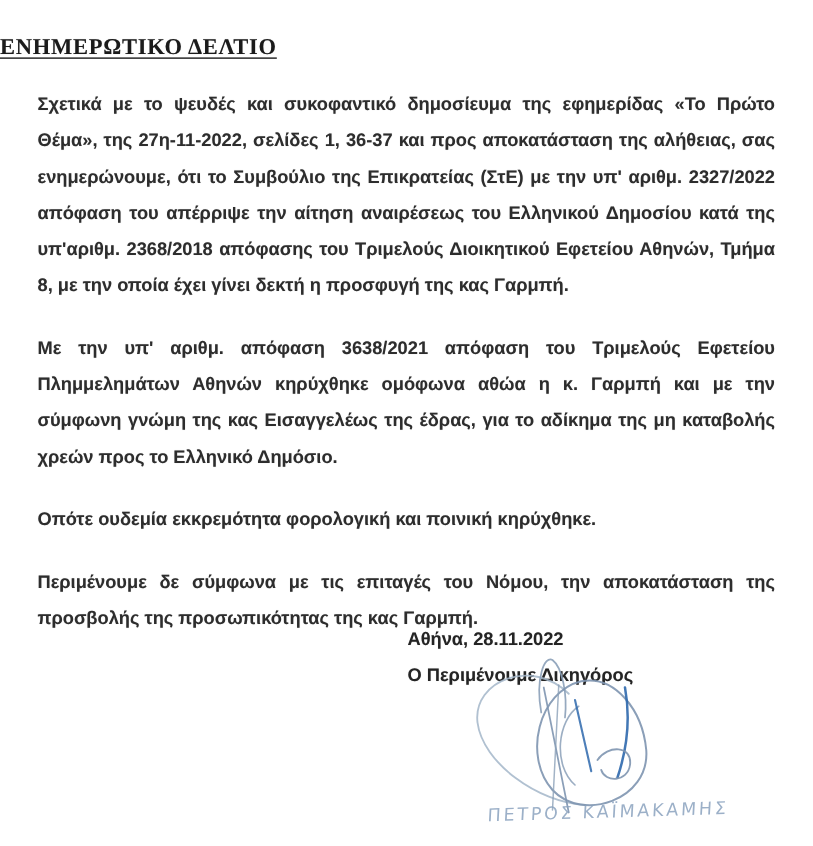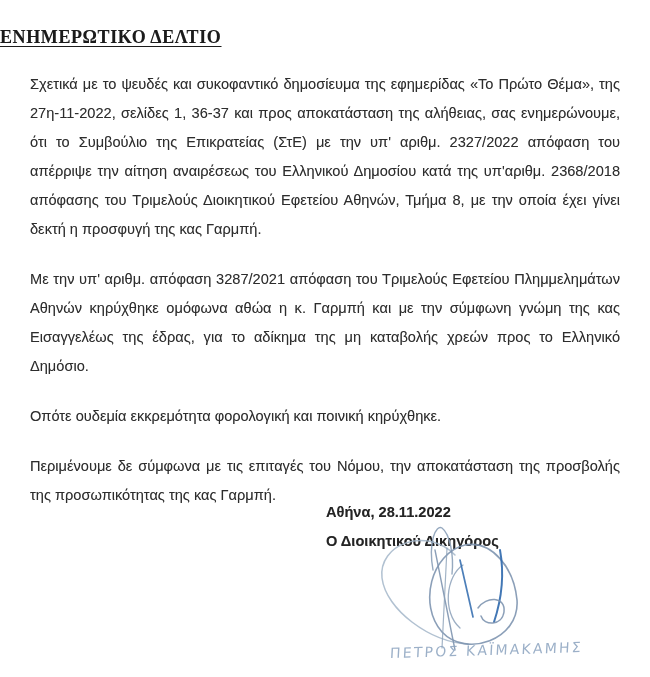--- a/index.html
+++ b/index.html
@@ -18,21 +18,21 @@
       text-align: left;
       font-family: "Liberation Serif", "DejaVu Serif", serif;
       font-size: 18px;
       font-weight: bold;
       letter-spacing: 0.6px;
       text-decoration: underline;
       text-underline-offset: 3px;
       color: #1b1b1b;
       text-shadow: 0 0 0.6px rgba(30,30,30,0.35);
     }
-    .body-text { margin: 22px 30px 0 30px; }
+    .body-text { margin: 22px 30px 0 30px; font-weight: bold; }
     .body-text p {
       margin: 0;
       text-align: justify;
       font-size: 14.6px;
       line-height: 29px;
       color: #2d2d2d;
       text-shadow: 0 0 0.6px rgba(45,45,45,0.3);
     }
     .body-text p + p { margin-top: 21px; }
     .sign-block {
@@ -69,28 +69,28 @@
   </style>
 </head>
 <body>
 
 <div class="page">
 
   <h1 class="title">ΕΝΗΜΕΡΩΤΙΚΟ ΔΕΛΤΙΟ</h1>
 
   <div class="body-text">
     <p>Σχετικά με το ψευδές και συκοφαντικό δημοσίευμα της εφημερίδας «Το Πρώτο Θέμα», της 27η-11-2022, σελίδες 1, 36-37 και προς αποκατάσταση της αλήθειας, σας ενημερώνουμε, ότι το Συμβούλιο της Επικρατείας (ΣτΕ) με την υπ' αριθμ. 2327/2022 απόφαση του απέρριψε την αίτηση αναιρέσεως του Ελληνικού Δημοσίου κατά της υπ'αριθμ. 2368/2018 απόφασης του Τριμελούς Διοικητικού Εφετείου Αθηνών, Τμήμα 8, με την οποία έχει γίνει δεκτή η προσφυγή της κας Γαρμπή.</p>
-    <p>Με την υπ' αριθμ. απόφαση 3287/2021 απόφαση του Τριμελούς Εφετείου Πλημμελημάτων Αθηνών κηρύχθηκε ομόφωνα αθώα η κ. Γαρμπή και με την σύμφωνη γνώμη της κας Εισαγγελέως της έδρας, για το αδίκημα της μη καταβολής χρεών προς το Ελληνικό Δημόσιο.</p>
+    <p>Με την υπ' αριθμ. απόφαση 3638/2021 απόφαση του Τριμελούς Εφετείου Πλημμελημάτων Αθηνών κηρύχθηκε ομόφωνα αθώα η κ. Γαρμπή και με την σύμφωνη γνώμη της κας Εισαγγελέως της έδρας, για το αδίκημα της μη καταβολής χρεών προς το Ελληνικό Δημόσιο.</p>
     <p>Οπότε ουδεμία εκκρεμότητα φορολογική και ποινική κηρύχθηκε.</p>
     <p>Περιμένουμε δε σύμφωνα με τις επιταγές του Νόμου, την αποκατάσταση της προσβολής της προσωπικότητας της κας Γαρμπή.</p>
   </div>
 
   <div class="sign-block">
     <div class="place-date">Αθήνα, 28.11.2022</div>
-    <div class="role">Ο Διοικητικού Δικηγόρος</div>
+    <div class="role">Ο Περιμένουμε Δικηγόρος</div>
   </div>
 
   <svg class="signature-svg" viewBox="0 0 212 142" xmlns="http://www.w3.org/2000/svg">
 
     <path d="M87,35 C58,6 10,24 14,58 C18,90 62,122 100,124" fill="none" stroke="#a3b6c9" stroke-width="1.5" stroke-linecap="round" opacity="0.85"></path>
 
     <path d="M65,50 C60,22 68,4 74,8 C82,14 86,36 84,54" fill="none" stroke="#8ba0b8" stroke-width="1.4" stroke-linecap="round" opacity="0.9"></path>
 
     <path d="M97,25 C63,33 50,85 74,112 C98,138 152,120 149,80 C146,48 124,20 97,25" fill="none" stroke="#7e95b0" stroke-width="1.6" stroke-linecap="round" opacity="0.9"></path>
 

